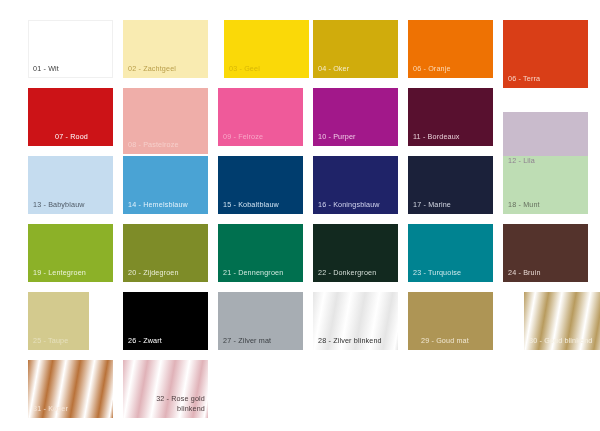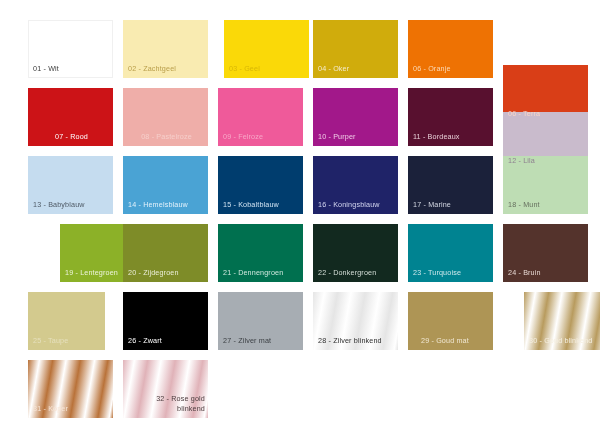--- a/index.html
+++ b/index.html
@@ -65,29 +65,29 @@
       <div class="swatch-label" style="color: rgb(216, 183, 5);">03 - Geel</div>
     </div>
     <div class="swatch" style="left: 313px; top: 20px; width: 85px; height: 58px;">
       <div class="swatch-fill" style="background: rgb(208, 172, 12);"></div>
       <div class="swatch-label" style="color: rgb(244, 235, 207);">04 - Oker</div>
     </div>
     <div class="swatch" style="left: 408px; top: 20px; width: 85px; height: 58px;">
       <div class="swatch-fill" style="background: rgb(238, 114, 3);"></div>
       <div class="swatch-label" style="color: rgb(251, 217, 182);">06 - Oranje</div>
     </div>
-    <div class="swatch" style="left: 503px; top: 20px; width: 85px; height: 58px; margin-top: 45px;">
+    <div class="swatch" style="left: 503px; top: 20px; width: 85px; height: 68px;">
       <div class="swatch-fill" style="background: rgb(217, 62, 23);"></div>
       <div class="swatch-label" style="color: rgb(247, 213, 200);">06 - Terra</div>
     </div>
     <div class="swatch" style="left: 28px; top: 88px; width: 85px; height: 58px;">
       <div class="swatch-fill" style="background: rgb(204, 19, 23);"></div>
       <div class="swatch-label" style="color: rgb(255, 255, 255); text-align: center;">07 - Rood</div>
     </div>
-    <div class="swatch" style="left: 123px; top: 88px; width: 85px; height: 58px; text-align: center;">
+    <div class="swatch" style="left: 123px; top: 88px; width: 85px; height: 66px;">
       <div class="swatch-fill" style="background: rgb(239, 174, 169);"></div>
       <div class="swatch-label" style="color: rgb(246, 207, 203);">08 - Pastelroze</div>
     </div>
     <div class="swatch" style="left: 218px; top: 88px; width: 85px; height: 58px;">
       <div class="swatch-fill" style="background: rgb(239, 90, 154);"></div>
       <div class="swatch-label" style="color: rgb(247, 168, 200);">09 - Felroze</div>
     </div>
     <div class="swatch" style="left: 313px; top: 88px; width: 85px; height: 58px;">
       <div class="swatch-fill" style="background: rgb(162, 24, 138);"></div>
       <div class="swatch-label" style="color: rgb(240, 203, 230);">10 - Purper</div>
@@ -117,21 +117,21 @@
       <div class="swatch-label" style="color: rgb(211, 214, 239);">16 - Koningsblauw</div>
     </div>
     <div class="swatch" style="left: 408px; top: 156px; width: 85px; height: 58px;">
       <div class="swatch-fill" style="background: rgb(27, 33, 58);"></div>
       <div class="swatch-label" style="color: rgb(213, 217, 228);">17 - Marine</div>
     </div>
     <div class="swatch" style="left: 503px; top: 156px; width: 85px; height: 58px;">
       <div class="swatch-fill" style="background: rgb(190, 221, 180);"></div>
       <div class="swatch-label" style="color: rgb(102, 112, 95);">18 - Munt</div>
     </div>
-    <div class="swatch" style="left: 28px; top: 224px; width: 85px; height: 58px; margin-left: 32px;">
+    <div class="swatch" style="left: 28px; top: 224px; width: 85px; height: 58px;">
       <div class="swatch-fill" style="background: rgb(140, 177, 40);"></div>
       <div class="swatch-label" style="color: rgb(237, 244, 220);">19 - Lentegroen</div>
     </div>
     <div class="swatch" style="left: 123px; top: 224px; width: 85px; height: 58px;">
       <div class="swatch-fill" style="background: rgb(126, 140, 40);"></div>
       <div class="swatch-label" style="color: rgb(235, 238, 216);">20 - Zijdegroen</div>
     </div>
     <div class="swatch" style="left: 218px; top: 224px; width: 85px; height: 58px;">
       <div class="swatch-fill" style="background: rgb(0, 112, 79);"></div>
       <div class="swatch-label" style="color: rgb(207, 232, 222);">21 - Dennengroen</div>
@@ -141,21 +141,21 @@
       <div class="swatch-label" style="color: rgb(212, 222, 215);">22 - Donkergroen</div>
     </div>
     <div class="swatch" style="left: 408px; top: 224px; width: 85px; height: 58px;">
       <div class="swatch-fill" style="background: rgb(0, 131, 145);"></div>
       <div class="swatch-label" style="color: rgb(207, 233, 236);">23 - Turquoise</div>
     </div>
     <div class="swatch" style="left: 503px; top: 224px; width: 85px; height: 58px;">
       <div class="swatch-fill" style="background: rgb(84, 51, 44);"></div>
       <div class="swatch-label" style="color: rgb(230, 215, 210);">24 - Bruin</div>
     </div>
-    <div class="swatch" style="left: 28px; top: 292px; width: 77px; height: 58px;">
+    <div class="swatch" style="left: 28px; top: 292px; width: 61px; height: 58px;">
       <div class="swatch-fill" style="background: rgb(211, 202, 142);"></div>
       <div class="swatch-label" style="color: rgb(230, 224, 189);">25 - Taupe</div>
     </div>
     <div class="swatch" style="left: 123px; top: 292px; width: 85px; height: 58px;">
       <div class="swatch-fill" style="background: rgb(0, 0, 0);"></div>
       <div class="swatch-label" style="color: rgb(255, 255, 255);">26 - Zwart</div>
     </div>
     <div class="swatch" style="left: 218px; top: 292px; width: 85px; height: 58px;">
       <div class="swatch-fill" style="background: rgb(167, 173, 179);"></div>
       <div class="swatch-label" style="color: rgb(59, 63, 67);">27 - Zilver mat</div>

